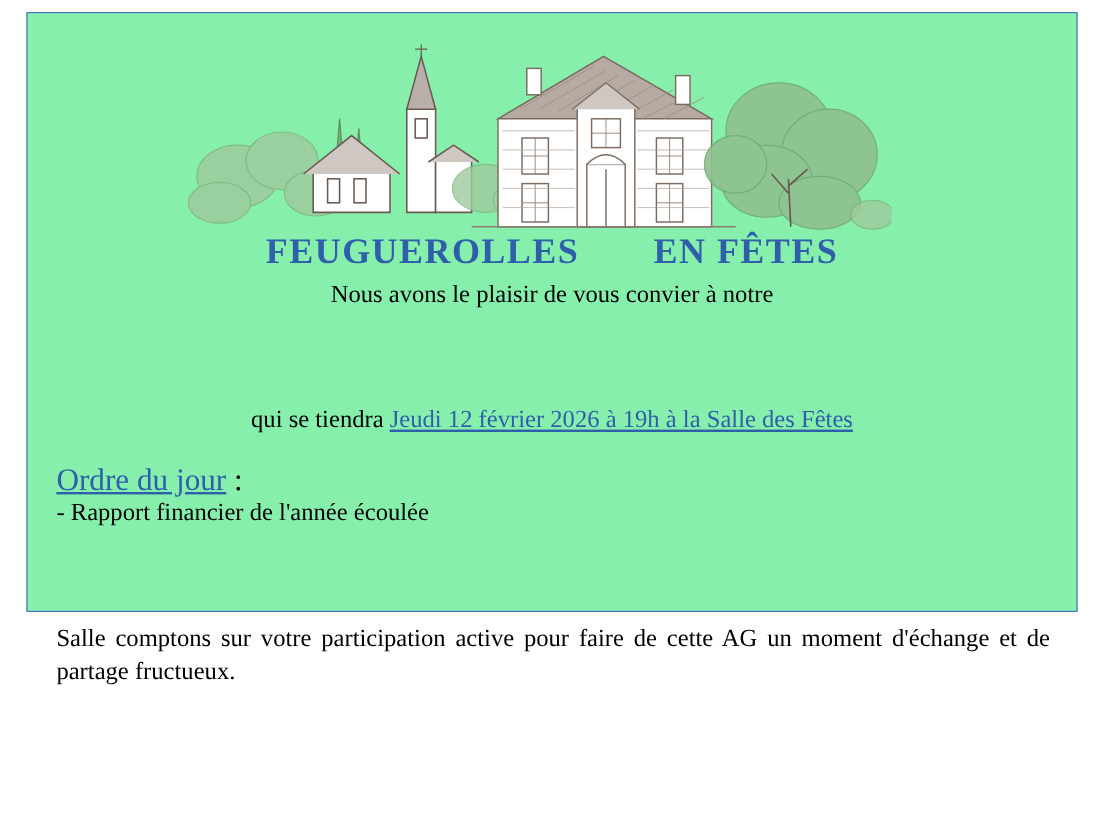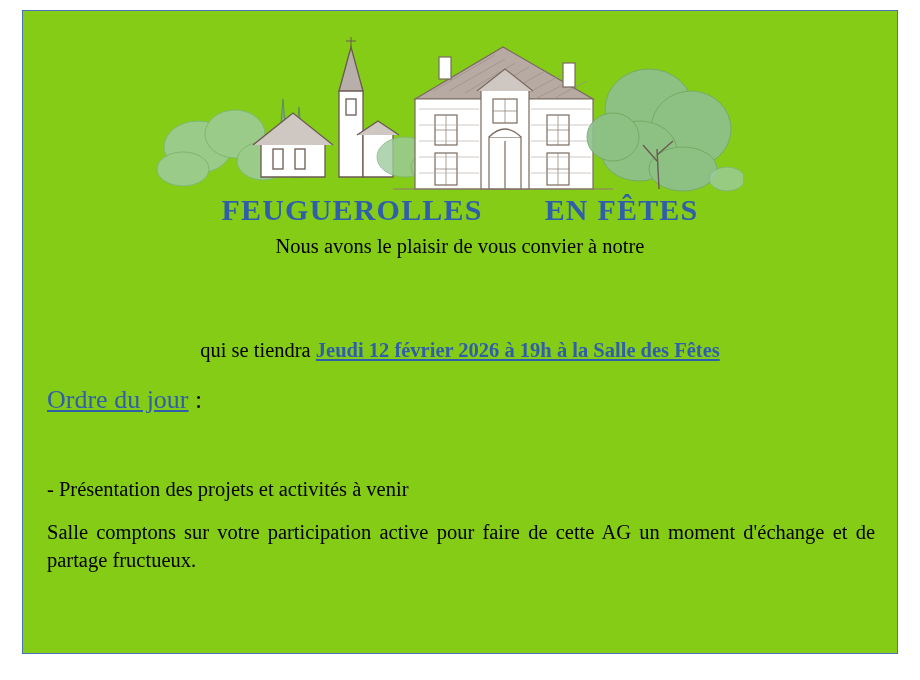--- a/index.html
+++ b/index.html
@@ -11,23 +11,23 @@
     height: 680px;
     background: #ffffff;
     font-family: "Liberation Serif", serif;
     overflow: hidden;
   }
   .page {
     position: absolute;
     left: 22px;
     top: 10px;
     width: 876px;
-    height: 644px;
+    height: 500px;
     border: 1px solid #4a72b8;
-    background: #84cc16;
+    background: #86efac;
     box-sizing: border-box;
   }
   .inner {
     position: relative;
     width: 100%;
     height: 100%;
   }
 
   
   .illustration {
@@ -74,21 +74,21 @@
   .l-ag {
     top: 283px;
     color: #2f5fab;
     font-weight: bold;
     font-size: 19.5px;
     letter-spacing: 0.3px;
   }
   .l-when { top: 328px; font-size: 20.5px; }
   .l-when .when-link {
     color: #2f5fab;
-    font-weight: bold;
+    font-weight: normal;
     text-decoration: underline;
   }
 
   .agenda-title {
     position: absolute;
     left: 24px;
     top: 374px;
     font-size: 26px;
     color: #000;
   }
@@ -248,18 +248,18 @@
     <div class="line-center l-invite">Nous avons le plaisir de vous convier à notre</div>
 
 
     <div class="line-center l-when">
       <span>qui se tiendra </span><span class="when-link">Jeudi 12 février 2026 à 19h à la Salle des Fêtes</span>
     </div>
 
     <div class="agenda-title">
       <span class="u">Ordre du jour</span><span> :</span>
     </div>
-    <div class="agenda-item ai2">- Présentation des projets et activités à venir</div>
+    <div class="agenda-item ai0">- Rapport financier de l'année écoulée</div>
 
     <div class="para p-1">Salle comptons sur votre participation active pour faire de cette AG un moment d'échange et de partage fructueux.</div>
 
   </div>
 </div>
 
 </body></html>

